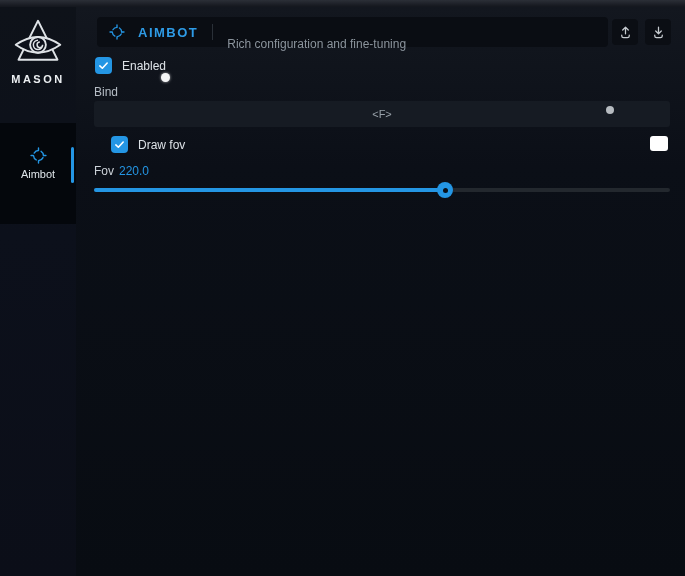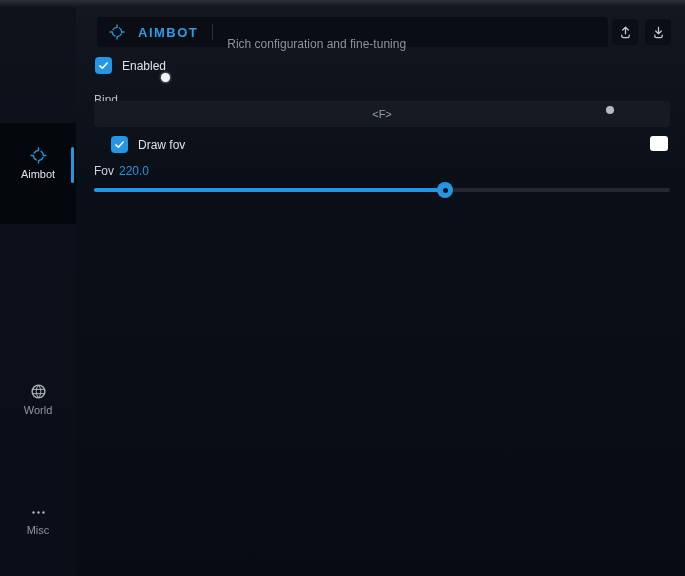--- a/index.html
+++ b/index.html
@@ -75,21 +75,21 @@
     display:inline-flex; align-items:center; justify-content:center;
     cursor:pointer; flex:0 0 auto;
   }
   .checkbox.checked { background:#2496e4; }
   .checkbox svg { visibility:hidden; }
   .checkbox.checked svg { visibility:visible; }
   .row-label { margin-left:10px; font-size:12px; color:#dde2e7; }
   .enabled-row { left:19px; top:50px; }
   .drawfov-row { left:19px; top:129px;padding-left:16px; }
   .field-label {
-    position:absolute; left:18px; top:78px; font-size:12px; color:#b7bec6;margin-top:8px;
+    position:absolute; left:18px; top:78px; font-size:12px; color:#b7bec6;
   }
   .bind-input {
     position:absolute; left:18px; top:94px; width:576px; height:26px;
     background:#161b23; border-radius:3px; cursor:pointer;
     display:flex; align-items:center; justify-content:center;
     font-size:11px; color:#97a0a8;
   }
   .swatch {
     position:absolute; left:574px; top:129px; width:18px; height:15px;
     border-radius:3px; cursor:pointer;
@@ -126,46 +126,40 @@
 </style>
 </head>
 <body>
 
 <div class="top-strip"></div>
 
 <aside class="sidebar">
   <div class="active-block"></div>
   <div class="active-indicator"></div>
 
+  <div class="logo">
+    <svg width="50" height="52" viewBox="0 0 52 56" fill="none">
+      <path d="M26 4 L47 46 L5 46 Z" stroke="#dfe3e7" stroke-width="2" stroke-linejoin="round"></path>
+      <path d="M2 30 Q26 13 50 30 Q26 47 2 30 Z" fill="#0c101b" stroke="#dfe3e7" stroke-width="2" stroke-linejoin="round"></path>
+      <circle cx="26" cy="30" r="8.5" stroke="#dfe3e7" stroke-width="2"></circle>
+      <path d="M26 25 a5 5 0 1 0 5 5 a3 3 0 1 1 -3 -3" stroke="#dfe3e7" stroke-width="1.6" fill="none"></path>
+    </svg>
+    <div class="logo-text">MASON</div>
+  </div>
 
   <div class="side-item active" style="top:140px">
     <svg class="side-icon" width="17" height="17" viewBox="0 0 24 24" fill="none" stroke="currentColor" stroke-width="2" stroke-linecap="round">
       <circle cx="12" cy="12" r="7" stroke-dasharray="7 4" transform="rotate(25 12 12)"></circle>
       <path d="M12 1.5 V4.5 M12 19.5 V22.5 M1.5 12 H4.5 M19.5 12 H22.5"></path>
     </svg>
     <span class="side-label">Aimbot</span>
   </div>
 
 
-  <div class="side-item" style="top:376px">
-    <svg class="side-icon" width="17" height="17" viewBox="0 0 24 24" fill="none" stroke="currentColor" stroke-width="2">
-      <circle cx="12" cy="12" r="9"></circle>
-      <path d="M12 3 a14 14 0 0 0 0 18 M12 3 a14 14 0 0 1 0 18 M3.5 9 h17 M3.5 15 h17" stroke-width="1.4"></path>
-    </svg>
-    <span class="side-label">World</span>
-  </div>
-
-  <div class="side-item" style="top:498px">
-    <svg class="side-icon" width="17" height="15" viewBox="0 0 24 20" fill="currentColor">
-      <circle cx="5" cy="10" r="1.7"></circle>
-        <circle cx="12" cy="10" r="1.7"></circle>
-        <circle cx="19" cy="10" r="1.7"></circle>
-    </svg>
-    <span class="side-label">Misc</span>
-  </div>
+
 </aside>
 
 <main class="content">
 
   <div class="titlebar">
     <svg class="t-icon" width="16" height="16" viewBox="0 0 24 24" fill="none" stroke="currentColor" stroke-width="2" stroke-linecap="round">
       <circle cx="12" cy="12" r="7" stroke-dasharray="7 4" transform="rotate(25 12 12)"></circle>
       <path d="M12 1.5 V4.5 M12 19.5 V22.5 M1.5 12 H4.5 M19.5 12 H22.5"></path>
     </svg>
     <span class="t-title">AIMBOT</span>

